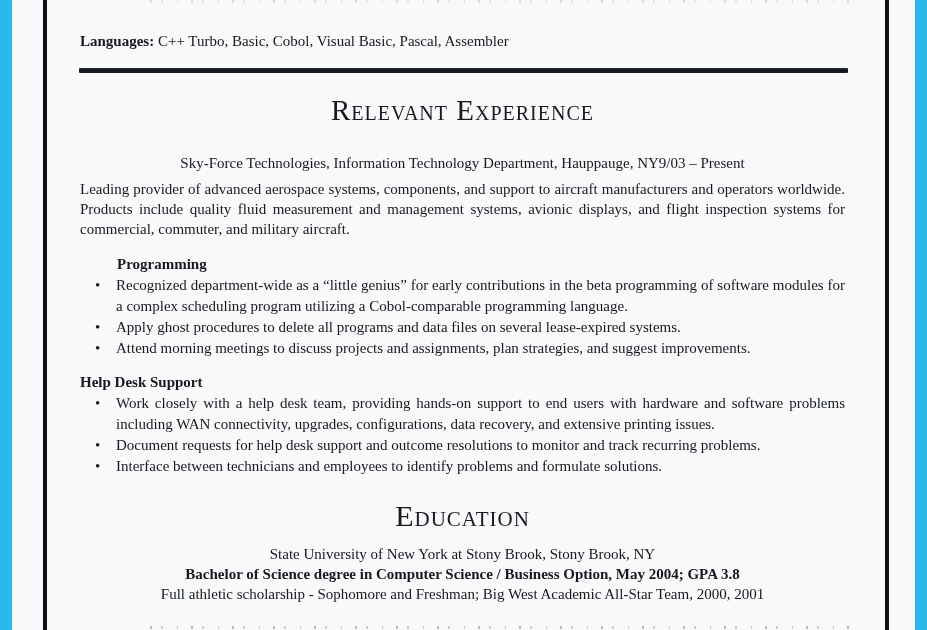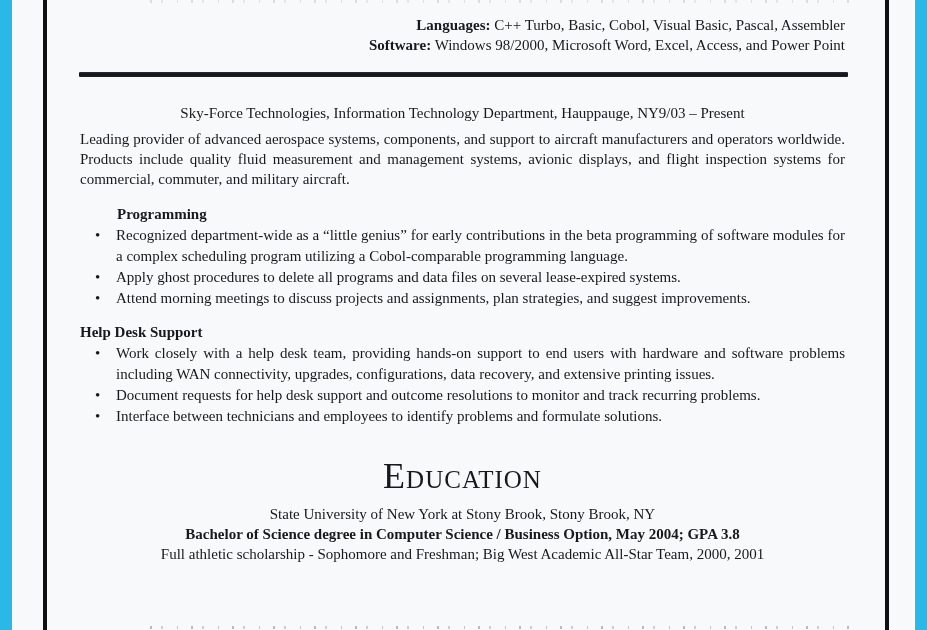--- a/index.html
+++ b/index.html
@@ -26,36 +26,36 @@
   .vline.right{left:885px;}
 
   .content{
     position:absolute;left:46px;top:0;width:840px;height:630px;
     padding:15px 41px 0 34px;box-sizing:border-box;
     font-size:15px;line-height:20px;
   }
   .b{font-weight:bold;}
   .center{text-align:center;}
 
-  .skills{ text-align:right; }
+  .skills{ text-align:left;margin-top:16px; }
   .skill-line{line-height:20px;}
 
   .rule{
     margin-top:17px;margin-left:-1px;
     width:769px;height:5px;
     background:linear-gradient(to bottom,#2a2f38 0%,#12151a 45%,#1a1e25 100%);
     border-radius:1px;
   }
 
   h1{
     margin:0;text-align:center;font-weight:normal;
     font-variant:small-caps;letter-spacing:1px;
   }
   h1.exp{margin-top:21px;font-size:29px;line-height:33px;}
-  h1.edu{margin-top:31px;font-size:36px;line-height:36px;}
+  h1.edu{margin-top:21px;font-size:30px;line-height:36px;}
 
   .employer-row{
     margin-top:26px;
     display:flex;justify-content:center;align-items:baseline;
   }
   .job-title{line-height:20px;}
 
   .desc{margin:6px 0 0 0;text-align:justify;}
 
   .subhead{line-height:20px;}
@@ -99,28 +99,25 @@
 
   <div class="cut-artifact top"></div>
 
   <div class="content">
 
     <div class="skills">
       <div class="skill-line">
         <span class="b">Languages:</span>
         <span>C++ Turbo, Basic, Cobol, Visual Basic, Pascal, Assembler</span>
       </div>
-      <div class="skill-line">
-        <span class="b">Software:</span>
-        <span>Windows 98/2000, Microsoft Word, Excel, Access, and Power Point</span>
-      </div>
     </div>
 
     <div class="rule"></div>
 
+    <h1 class="exp">Relevant Experience</h1>
 
     <div class="employer-row">
       <span>Sky-Force Technologies, Information Technology Department, Hauppauge, NY</span>
       <span>9/03 – Present</span>
     </div>
 
 
     <p class="desc">Leading provider of advanced aerospace systems, components, and support to aircraft manufacturers and operators worldwide. Products include quality fluid measurement and management systems, avionic displays, and flight inspection systems for commercial, commuter, and military aircraft.</p>
 
     <div class="subhead first b">Programming</div>

